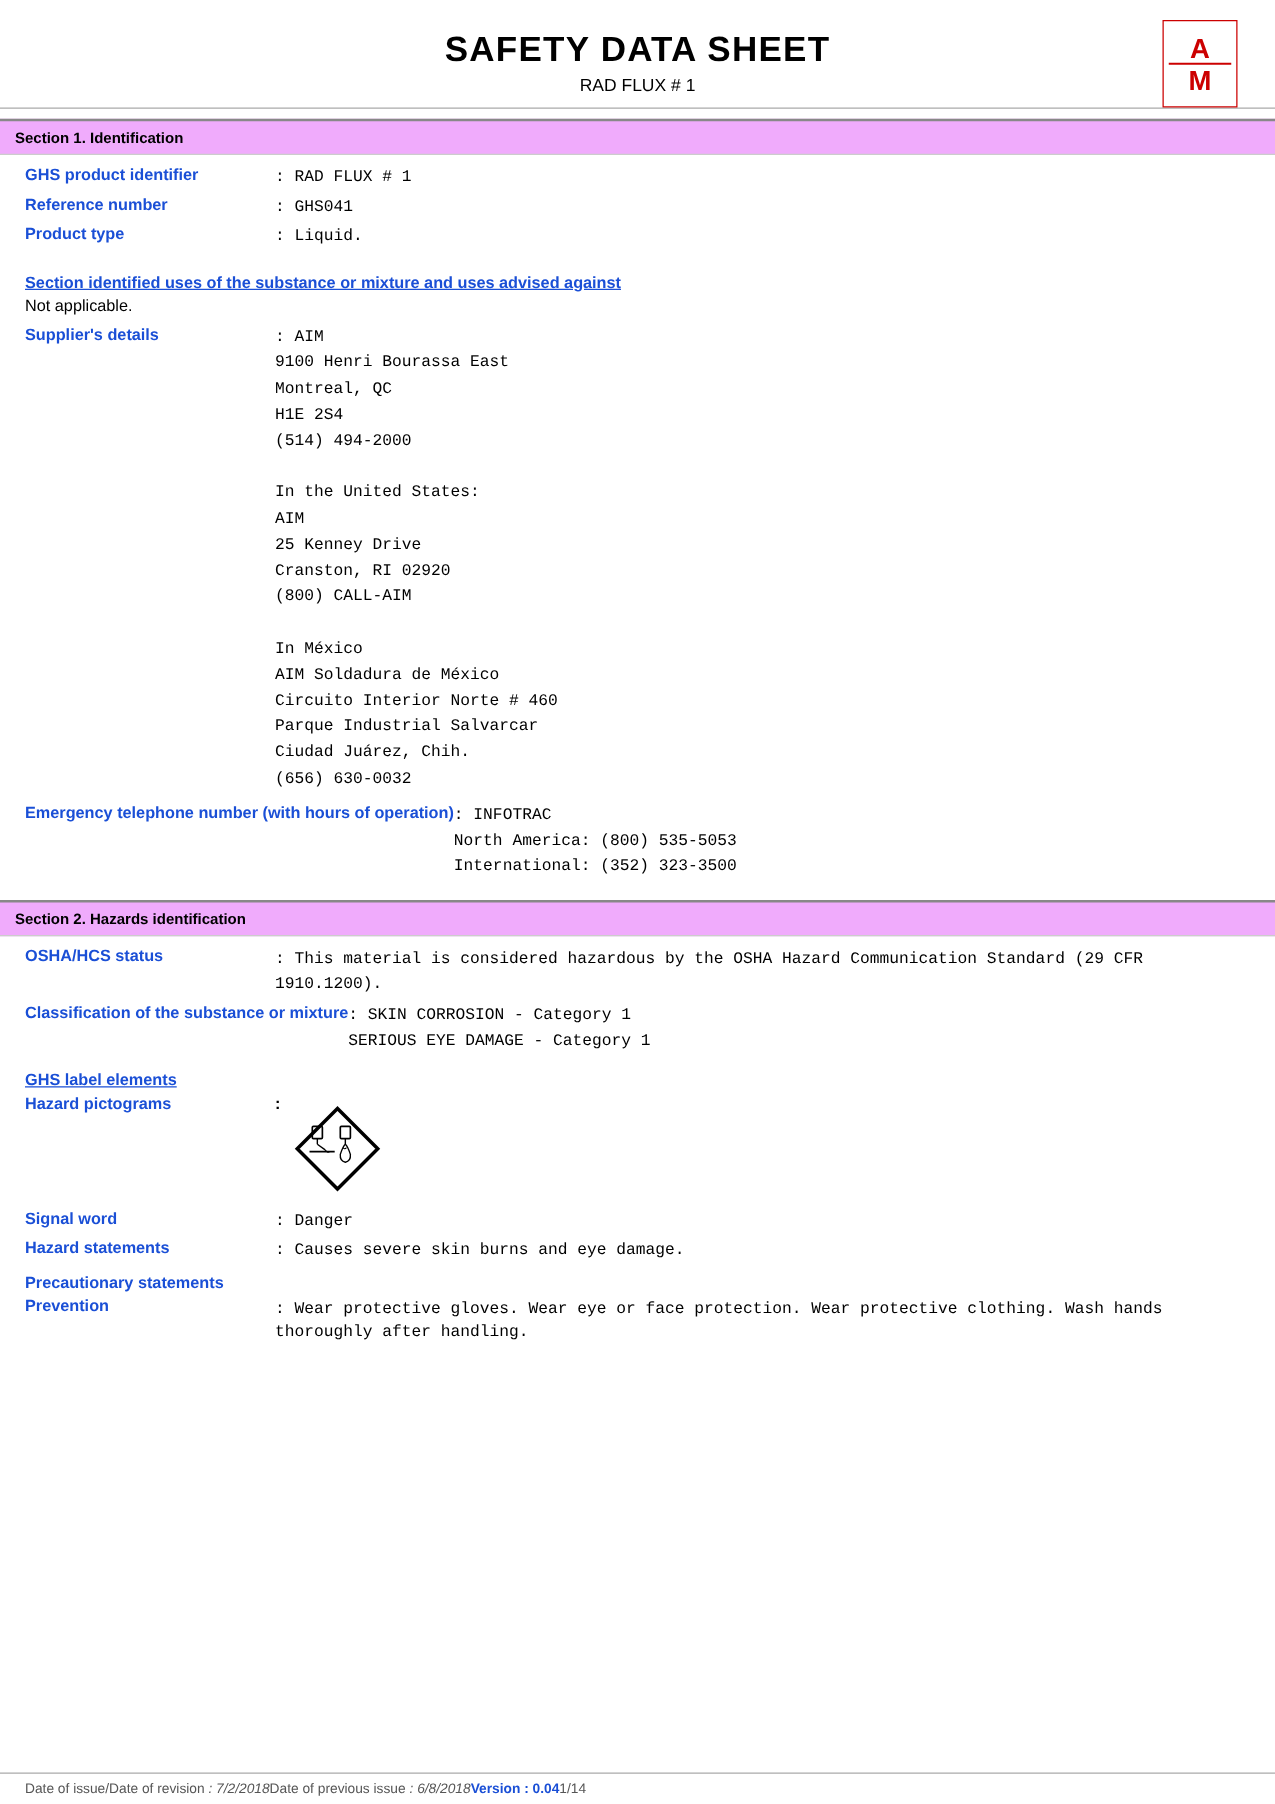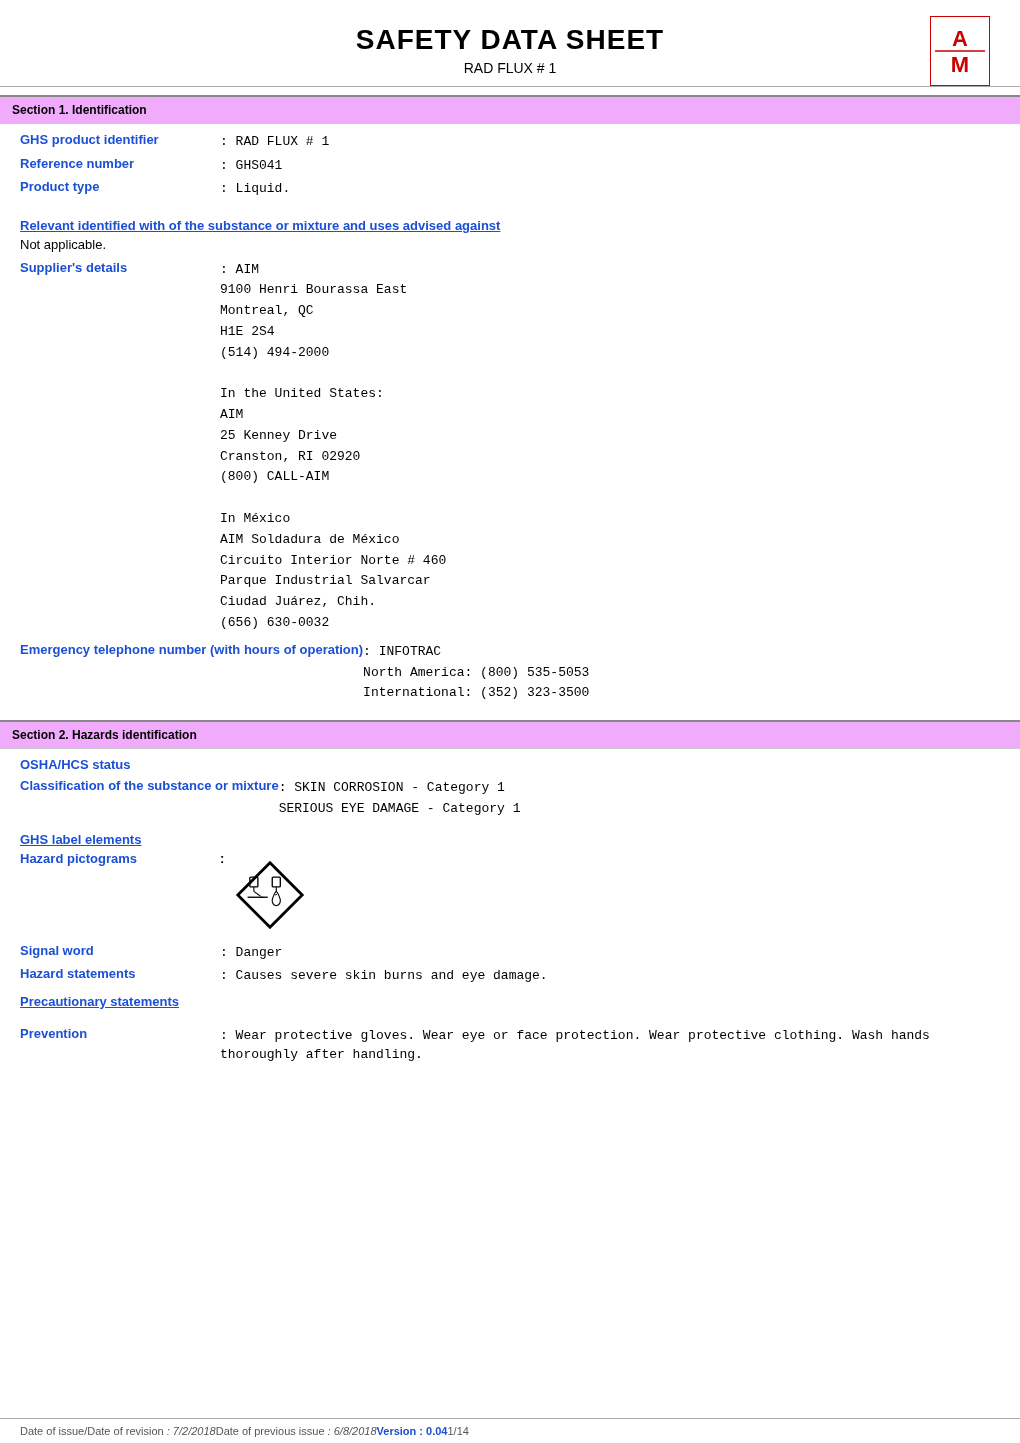--- a/index.html
+++ b/index.html
@@ -163,21 +163,21 @@
 
 
     <div class="field-row">
       <span class="field-label">Product type</span>
       <span class="field-value">: Liquid.</span>
     </div>
 
     <br>
 
     <div style="cursor:pointer;">
-      <span class="relevant-uses-link">Relevant identified with of the substance or mixture and uses advised against</span>
+      <span class="relevant-uses-link">Section identified uses of the substance or mixture and uses advised against</span>
     </div>
     <div class="not-applicable">Not applicable.</div>
 
     <div class="field-row" style="margin-top:8px;">
       <span class="field-label">Supplier's details</span>
       <span class="field-value supplier-block">: AIM
 9100 Henri Bourassa East
 Montreal, QC
 H1E 2S4
 (514) 494-2000
@@ -207,20 +207,21 @@
 </div>
 
 <div>
   <div class="section-header">
     <span>Section 2. Hazards identification</span>
   </div>
   <div class="section-content">
 
     <div class="field-row">
       <span class="field-label">OSHA/HCS status</span>
+      <span class="field-value">: This material is considered hazardous by the OSHA Hazard Communication Standard (29 CFR 1910.1200).</span>
     </div>
 
     <div class="field-row" style="margin-top:6px;">
       <span class="field-label">Classification of the substance or mixture</span>
       <span class="field-value supplier-block">: SKIN CORROSION - Category 1
 SERIOUS EYE DAMAGE - Category 1</span>
     </div>
 
     <div style="margin-top:12px;">
       <span class="field-label" style="text-decoration:underline; display:block; margin-bottom:4px;">GHS label elements</span>
@@ -260,21 +261,21 @@
       <span class="field-label">Signal word</span>
       <span class="field-value">: Danger</span>
     </div>
 
     <div class="field-row" style="margin-top:4px;">
       <span class="field-label">Hazard statements</span>
       <span class="field-value">: Causes severe skin burns and eye damage.</span>
     </div>
 
     <div style="margin-top:8px;">
-      <span class="field-label" style="text-decoration:underline; display:block; margin-bottom:17px;">Precautionary statements</span>
+      <span class="field-label" style="display:block; margin-bottom:4px;">Precautionary statements</span>
 
       <div class="field-row">
         <span class="field-label">Prevention</span>
         <span class="field-value">: Wear protective gloves.  Wear eye or face protection.  Wear protective clothing.  Wash hands thoroughly after handling.</span>
       </div>
     </div>
 
   </div>
 </div>
 

